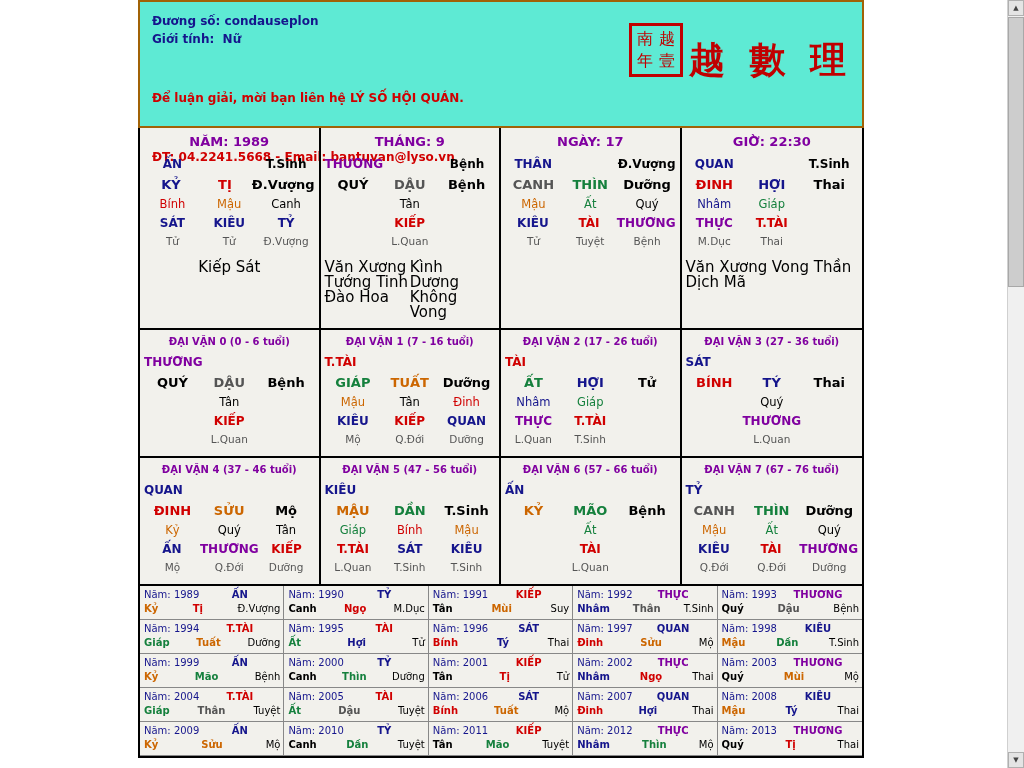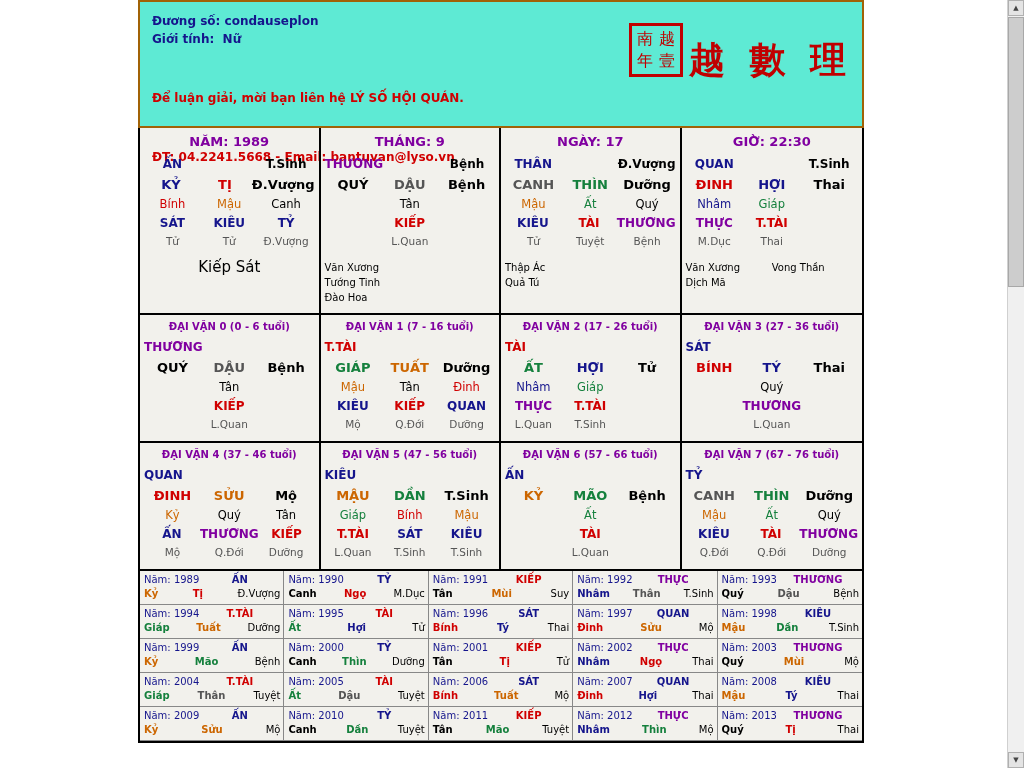--- a/index.html
+++ b/index.html
@@ -100,21 +100,21 @@
   .row3.mid { font-size: 12px; font-weight: bold; line-height: 19px; }
   .small { font-size: 10.5px; line-height: 17px; }
   .sub {
     margin-top: 10px;
     font-size: 15px;
     line-height: 15px;
   }
   .sub2col {
     display: grid;
     grid-template-columns: 1fr 1fr;
-    font-size: 10px;
+    font-size: 15px;
     line-height: 15px;
   }
   .sub-center { text-align: center; }
   
   .c-red { color: #d00000; text-align: center; }
   .c-green { color: #15803d; }
   .c-blue { color: #15158c; }
   .c-purple { color: #8000a0; }
   .c-black { color: #000000; }
   .c-gray { color: #555555; }
@@ -258,20 +258,24 @@
           <span class="">&nbsp;</span>
           <span class="c-gray">L.Quan</span>
           <span class="">&nbsp;</span>
         </div>
         <div class="sub sub2col">
           <div>
             <div>Văn Xương</div>
             <div>Tướng Tinh</div>
             <div>Đào Hoa</div>
           </div>
+          <div>
+            <div>Kình Dương</div>
+            <div>Không Vong</div>
+          </div>
         </div>
       </div>
       <div class="cell">
         <div class="cell-title">NGÀY: 17</div>
         <div class="row3 mid">
           <span class="c-blue">THÂN</span>
           <span class="">&nbsp;</span>
           <span class="c-black">Đ.Vượng</span>
         </div>
         <div class="row3 big">
@@ -288,24 +292,20 @@
           <span class="c-blue">KIÊU</span>
           <span class="c-red">TÀI</span>
           <span class="c-purple">THƯƠNG</span>
         </div>
         <div class="row3 small">
           <span class="c-gray">Tử</span>
           <span class="c-gray">Tuyệt</span>
           <span class="c-gray">Bệnh</span>
         </div>
         <div class="sub sub2col">
-          <div>
-            <div>Thập Ác</div>
-            <div>Quả Tú</div>
-          </div>
         </div>
       </div>
       <div class="cell">
         <div class="cell-title">GIỜ: 22:30</div>
         <div class="row3 mid">
           <span class="c-blue">QUAN</span>
           <span class="">&nbsp;</span>
           <span class="c-black">T.Sinh</span>
         </div>
         <div class="row3 big">

